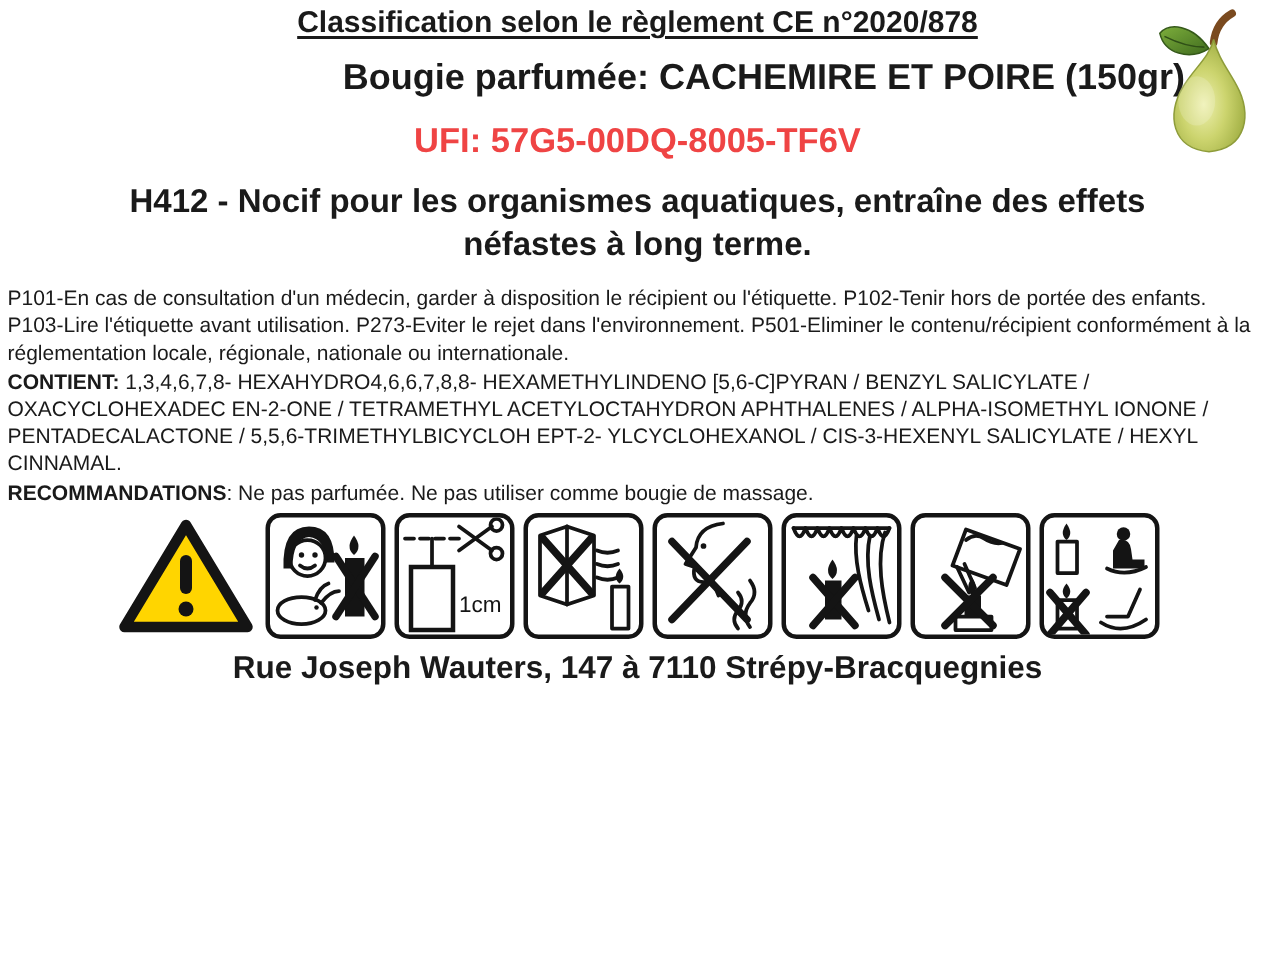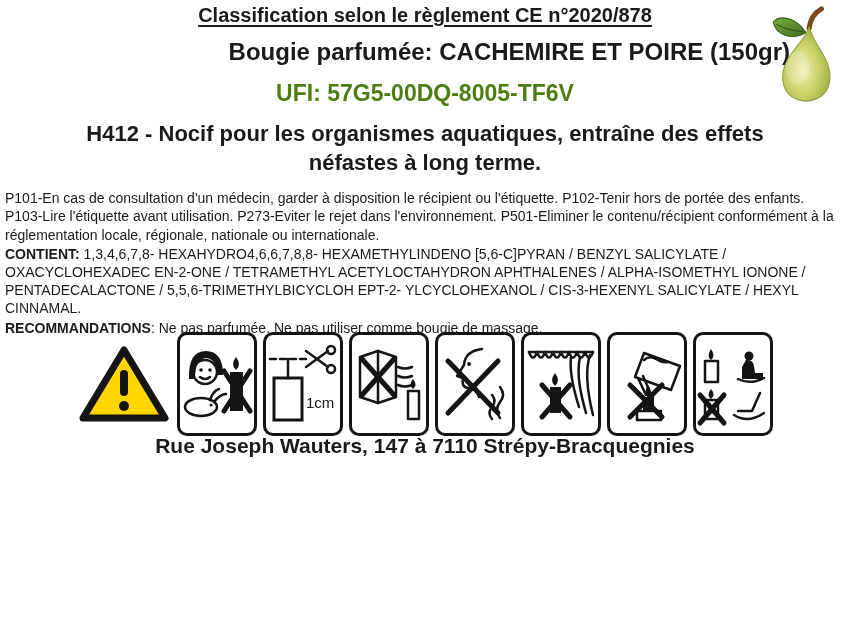--- a/index.html
+++ b/index.html
@@ -26,21 +26,21 @@
     margin: 11px 60px 0;
     font-size: 24px;
     font-weight: bold;
     text-align: right;
   }
   .ufi {
     margin: 14px 0 0;
     font-size: 23px;
     font-weight: bold;
     text-align: center;
-    color: #4d7c0f;
+    color: #ef4444;
   }
   .hazard {
     margin: 13px auto 0;
     max-width: 770px;
     font-size: 22px;
     font-weight: bold;
     text-align: center;
     line-height: 1.3;
   }
   .bodyblock { margin: 12px 5px 0; }
@@ -55,21 +55,21 @@
     margin-top: 3px;
     display: flex;
     justify-content: center;
     align-items: center;
     gap: 6px;
     height: 88px;
   }
   .tri-wrap { width: 94px; height: 84px; }
   .picto {
     width: 80px;
-    height: 104px;
+    height: 84px;
     border: 3px solid #141414;
     border-radius: 10px;
     background: #fff;
     flex: 0 0 auto;
   }
   .picto svg { display: block; width: 100%; height: 100%; }
   .footer { margin-top: 4px; }
   .footer-line {
     margin: 0;
     font-size: 21px;

